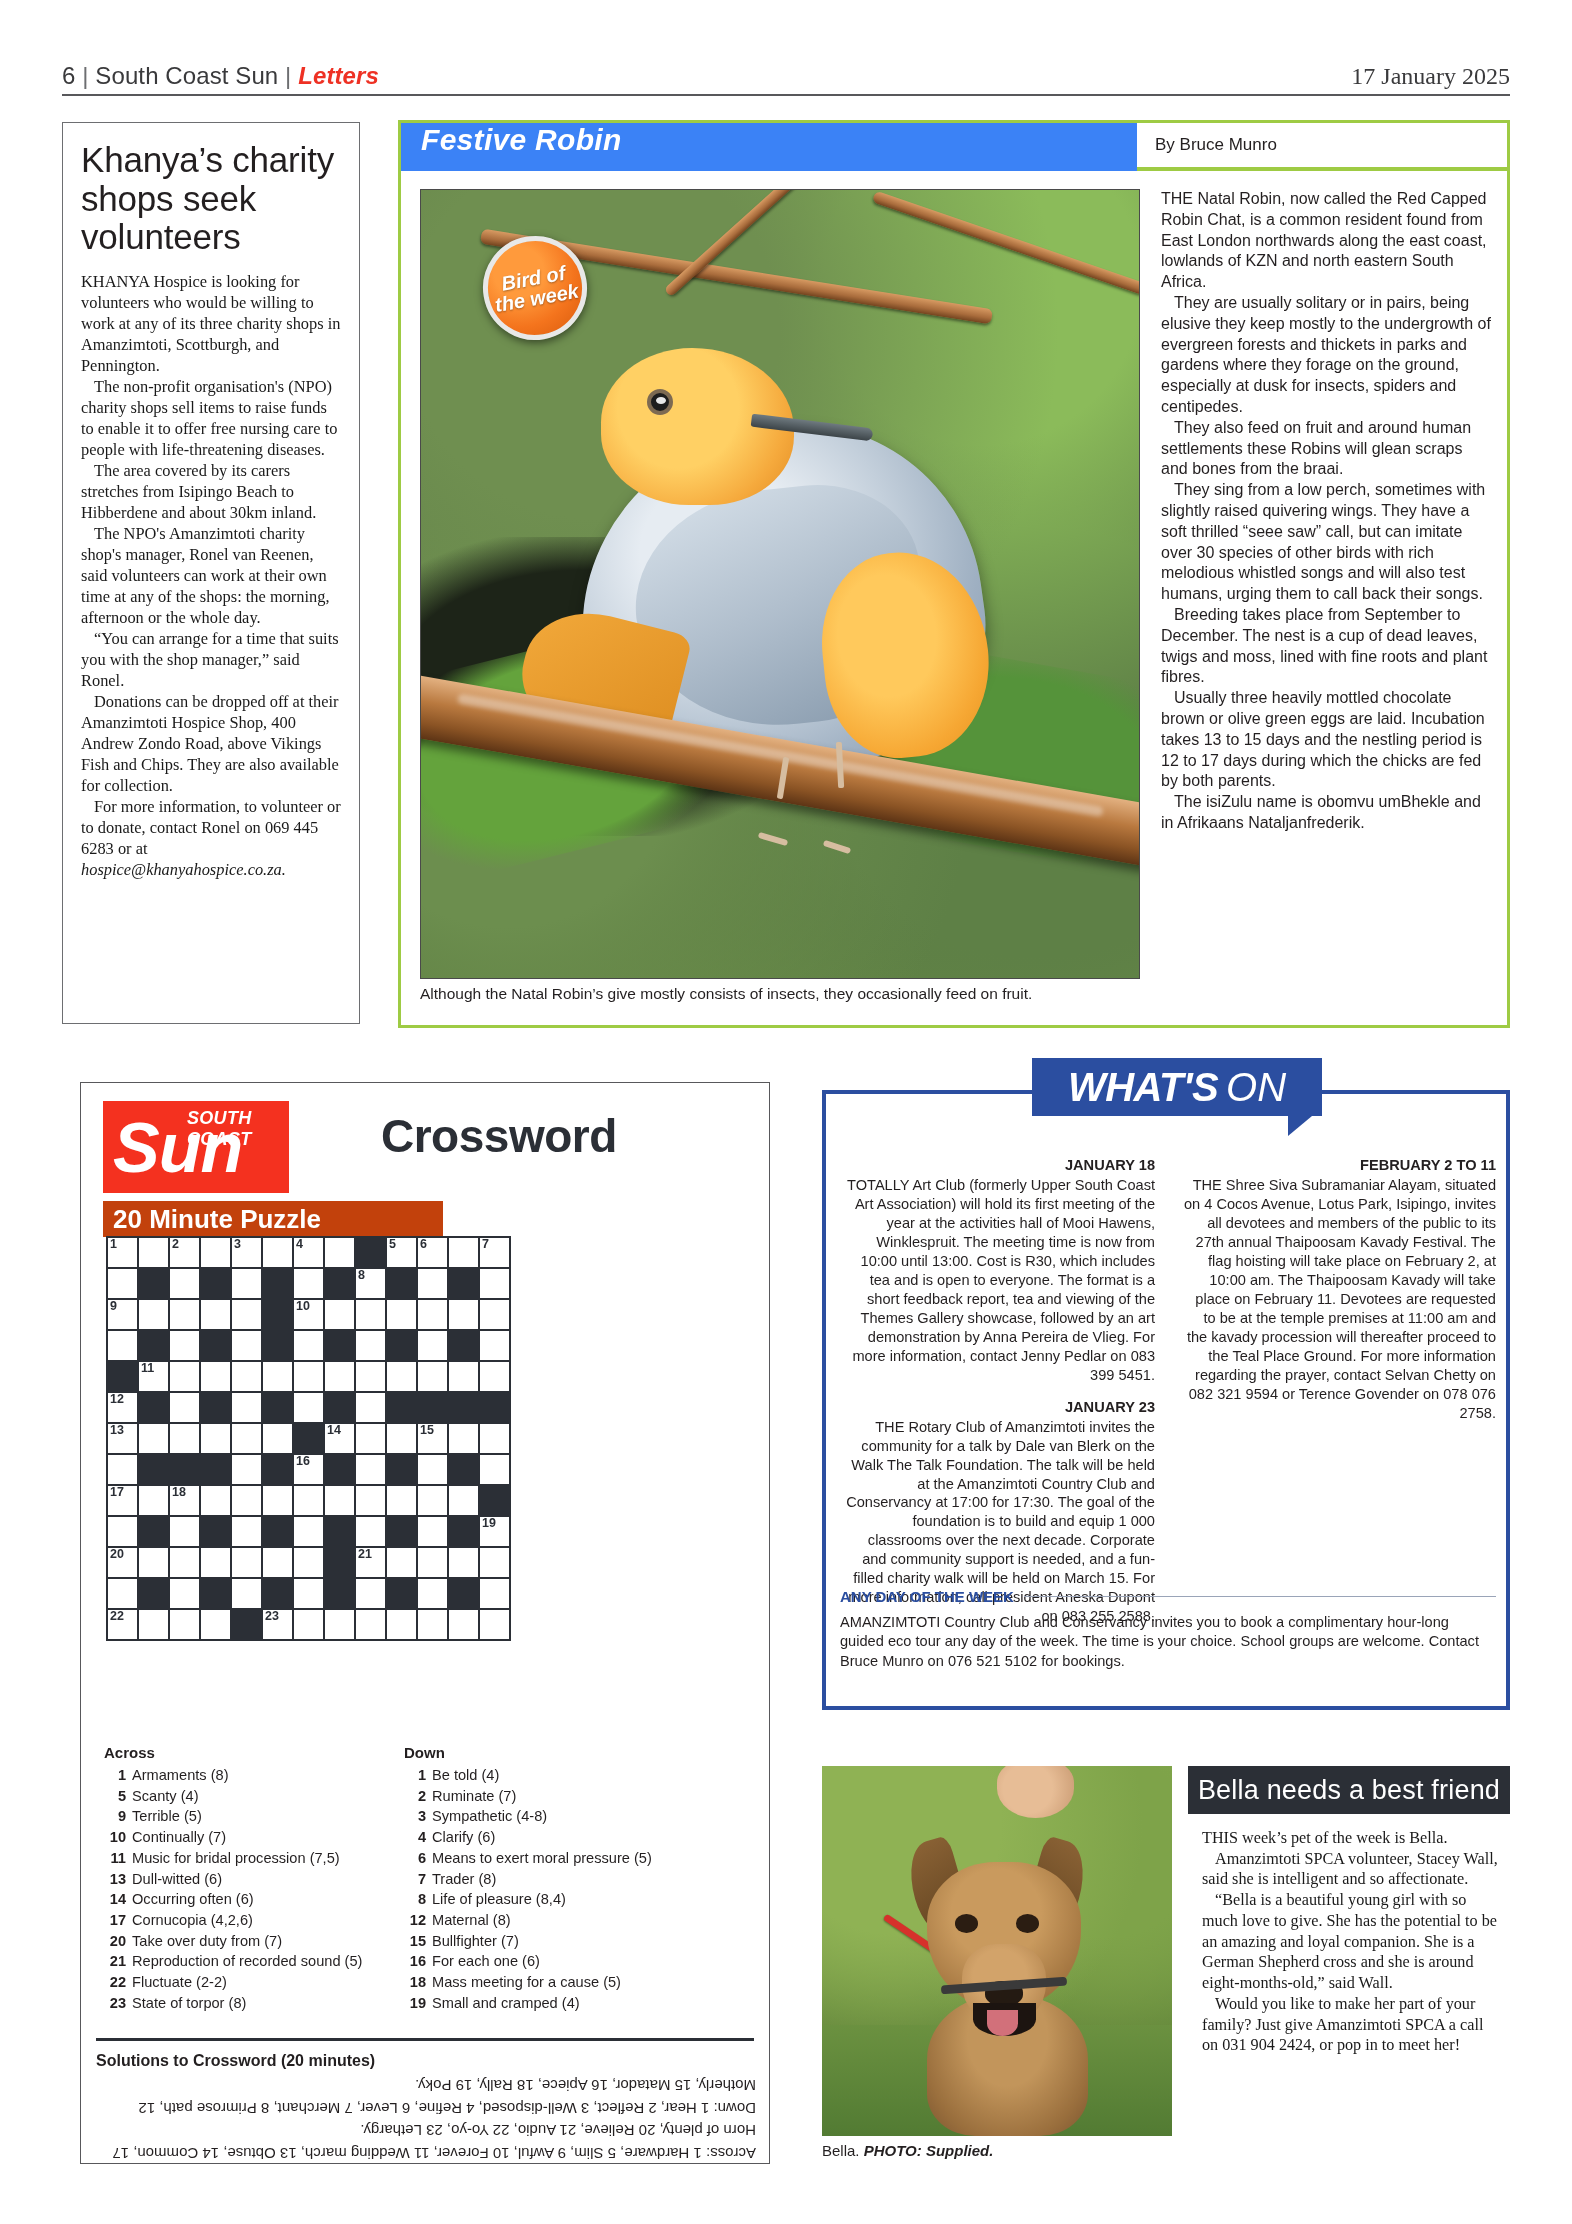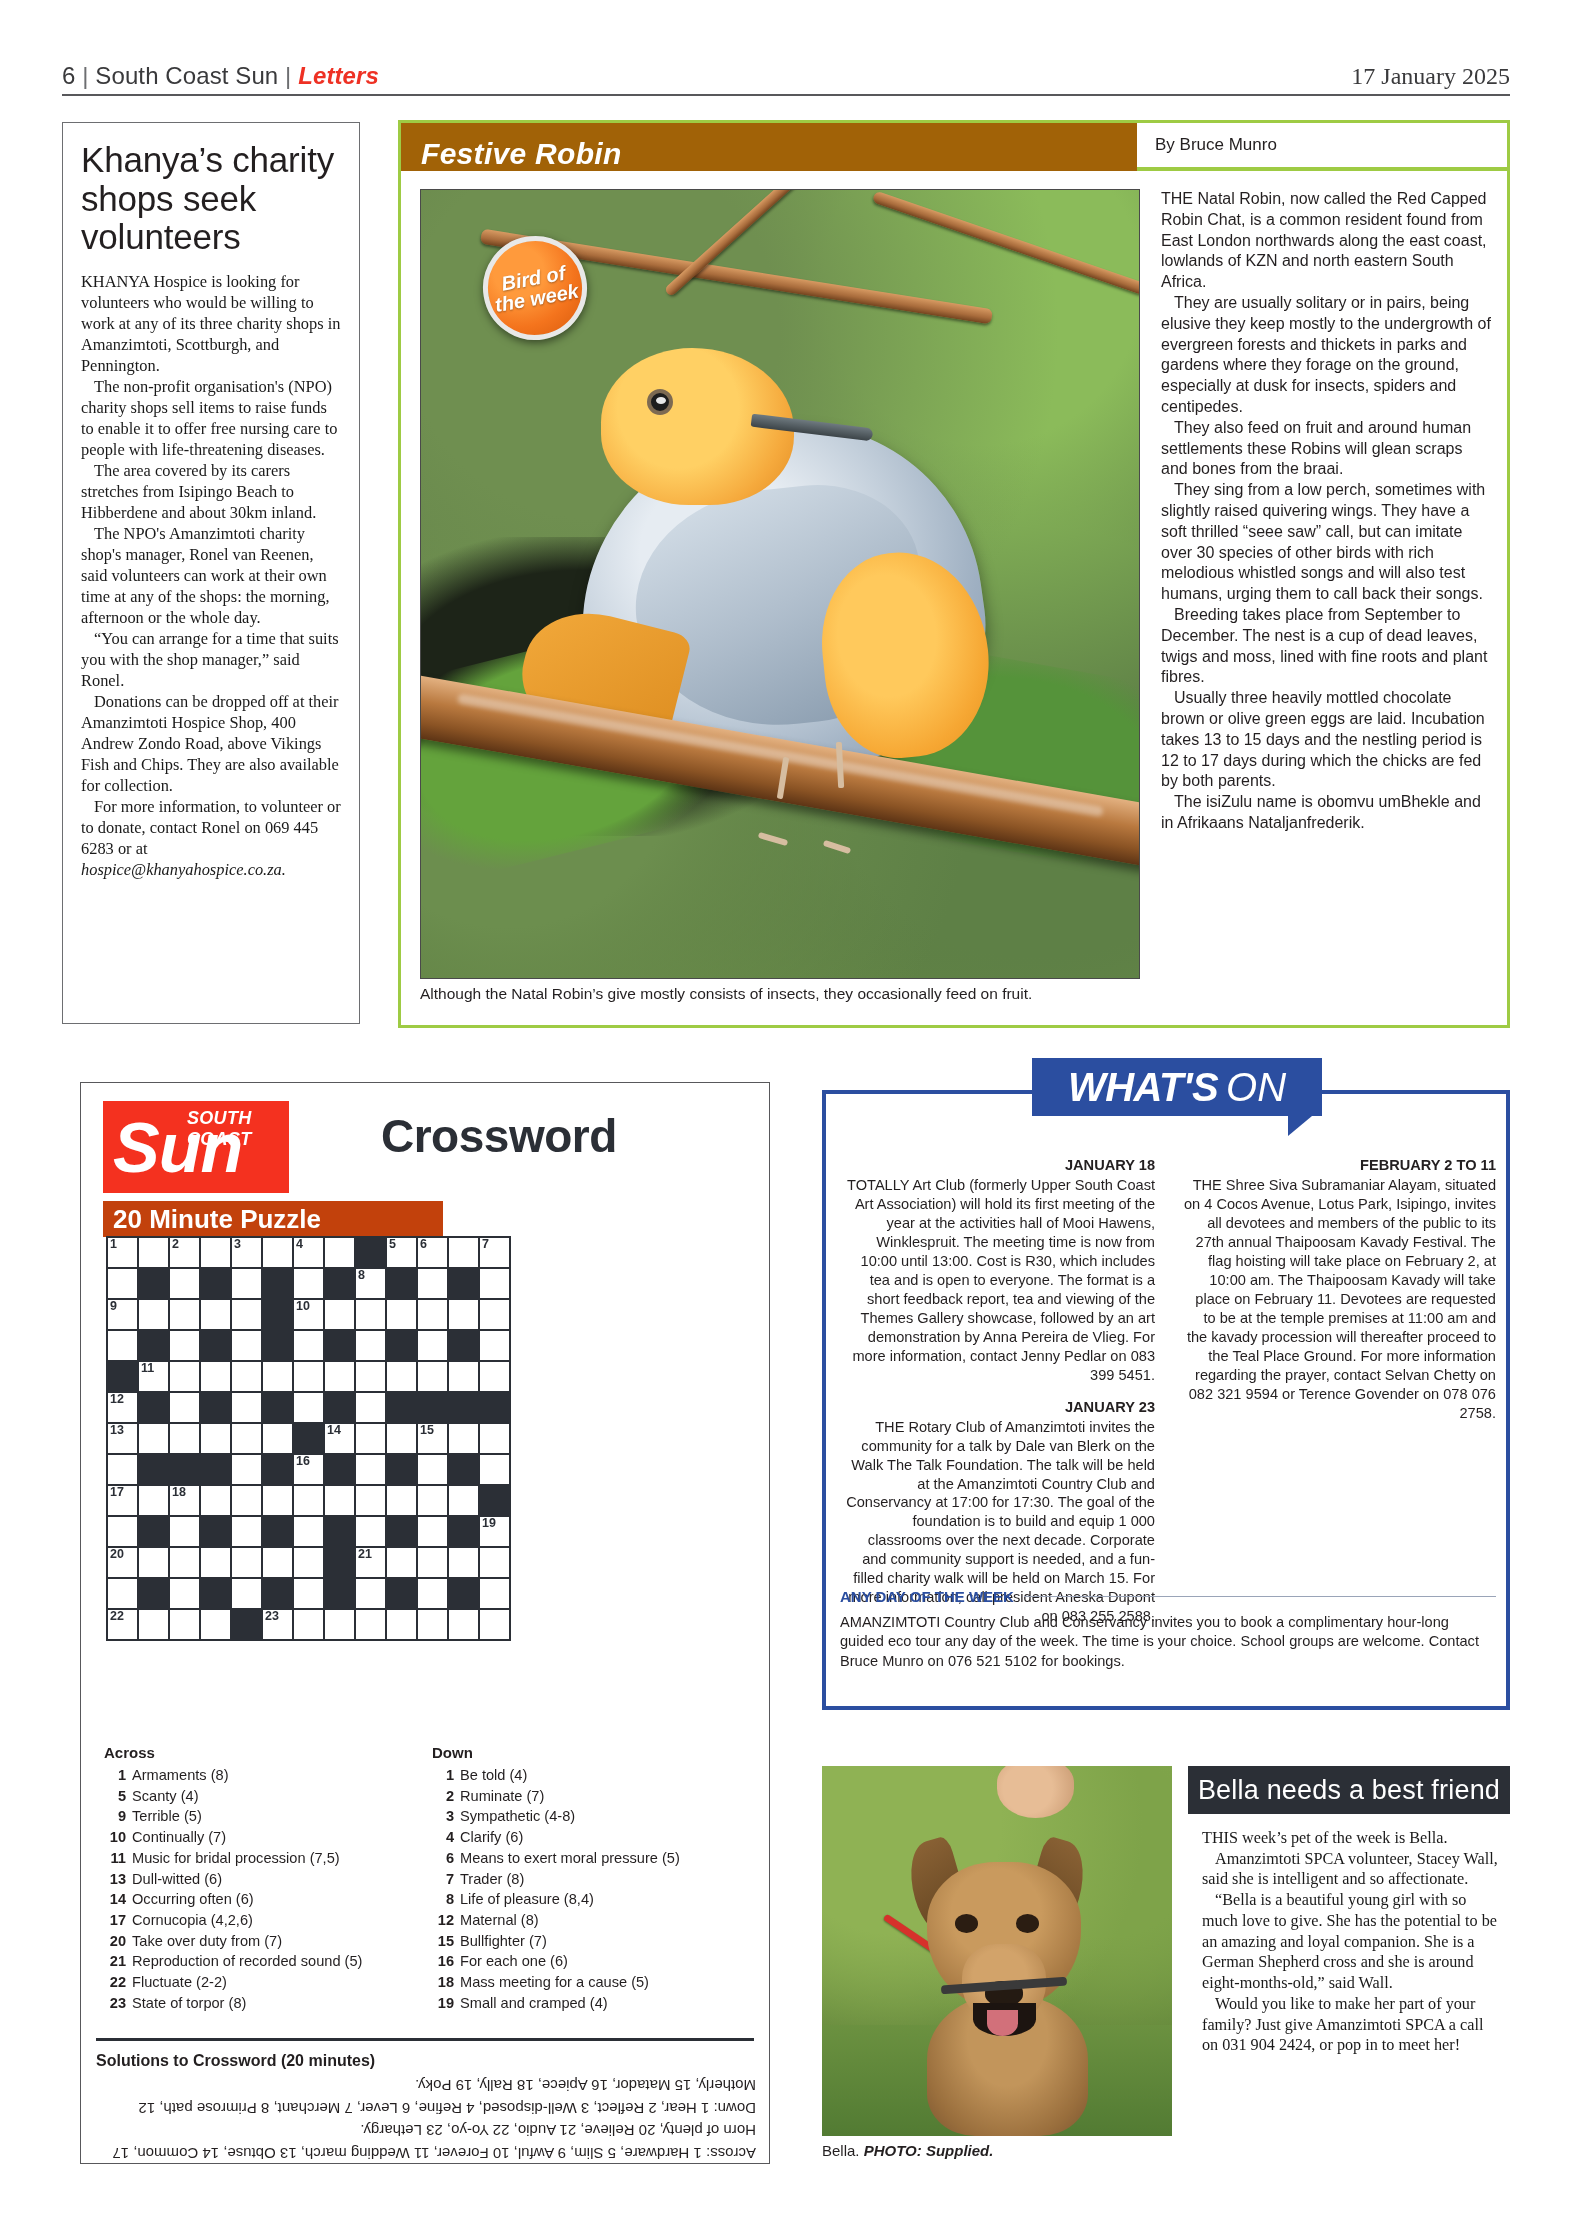--- a/index.html
+++ b/index.html
@@ -51,22 +51,22 @@
   .charity-body p.first{ text-indent:0; }
   .charity-body .em{ font-style:italic; }
 
   
   .robin-wrap{
     position:absolute; left:398px; top:120px; width:1112px; height:908px;
     border:3px solid #9ecb44; background:#fff;
   }
   .robin-title-bar{
     position:absolute; left:0; top:0; width:742px; height:48px;
-    background:#a16207;
-    display:flex; align-items:flex-end; padding-left:20px;
+    background:#3b82f6;
+    display:flex; align-items:flex-start; padding-left:20px;
   }
   .robin-title{
     font-family:"Liberation Sans Narrow","Liberation Sans",sans-serif;
     font-weight:bold; font-style:italic; font-size:30px; color:#ffffff;
     letter-spacing:.3px;
   }
   .byline-bar{
     position:absolute; right:0; top:0; width:370px; height:48px;
     background:#fff; border-bottom:4px solid #9ecb44;
     display:flex; align-items:center; padding-left:18px;
@@ -220,21 +220,21 @@
   }
   .cell.blk{ background:#2b2f36; }
   .cell .n{
     position:absolute; left:2px; top:0px;
     font-family:"Liberation Sans", sans-serif; font-weight:bold;
     font-size:12.5px; color:#2b2f36; line-height:1.05;
   }
 
   .clues{
     position:absolute; left:104px; top:1744px; width:640px;
-    display:flex; gap:28px;
+    display:flex; 
   }
   .clue-col{ width:300px; }
   .clue-col h4{
     margin:0 0 4px 0;
     font-family:"Liberation Sans", sans-serif; font-weight:bold;
     font-size:15px; color:#231f20;
   }
   .clue{
     font-family:"Liberation Sans", sans-serif;
     font-size:14.6px; line-height:1.42; color:#231f20;

